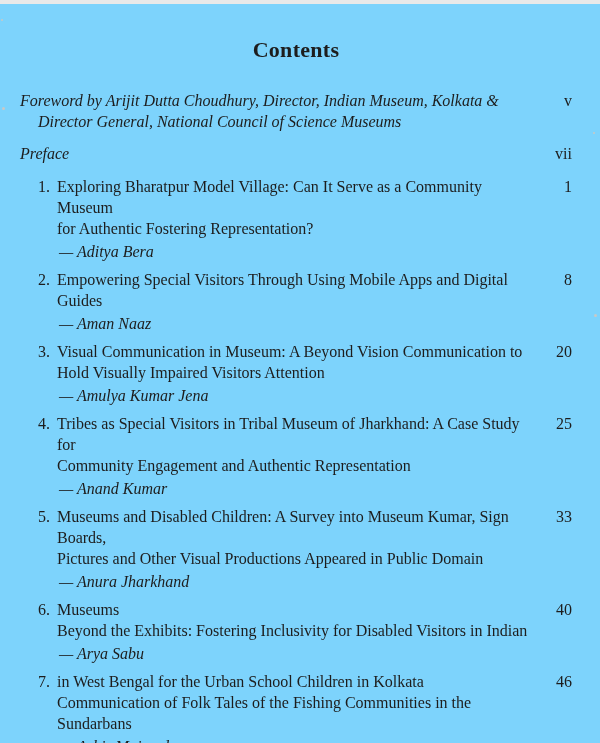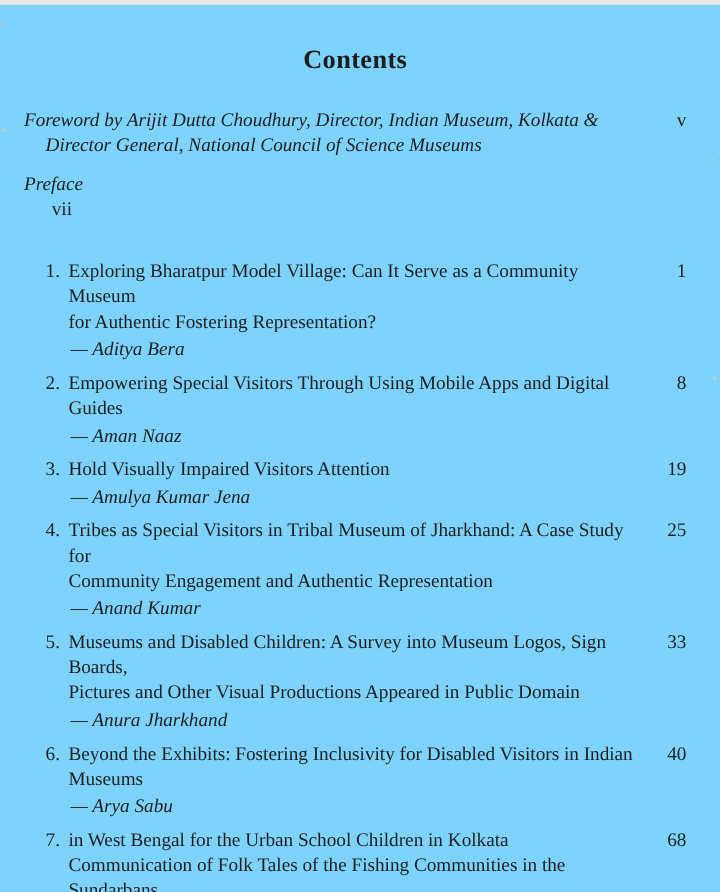--- a/index.html
+++ b/index.html
@@ -27,21 +27,21 @@
     font-weight: bold;
     text-align: center;
     margin: 0 0 27px 0;
     letter-spacing: 0.3px;
   }
   .front-row {
     display: flex;
     align-items: flex-start;
   }
   .front-row.foreword { margin-bottom: 11px; }
-  .front-row.preface  { margin-bottom: 12px; flex-direction: column; }
+  .front-row.preface  { margin-bottom: 12px; }
   .front-label {
     flex: 1;
     font-style: italic;
   }
   .front-line2 {
     padding-left: 18px;
   }
   .entry {
     display: flex;
     align-items: flex-start;
@@ -130,68 +130,69 @@
         <span class="entry-author">— Aman Naaz</span>
       </span>
     </div>
     <div class="page-num">8</div>
   </div>
 
   <div class="entry">
     <div class="entry-left">
       <span class="entry-num">3.</span>
       <span class="entry-body">
+        <span class="entry-line">Visual Communication in Museum: A Beyond Vision Communication to</span>
         <span class="entry-line">Hold Visually Impaired Visitors Attention</span>
         <span class="entry-author">— Amulya Kumar Jena</span>
       </span>
     </div>
-    <div class="page-num">19</div>
+    <div class="page-num">20</div>
   </div>
 
   <div class="entry">
     <div class="entry-left">
       <span class="entry-num">4.</span>
       <span class="entry-body">
         <span class="entry-line">Tribes as Special Visitors in Tribal Museum of Jharkhand: A Case Study for</span>
         <span class="entry-line">Community Engagement and Authentic Representation</span>
         <span class="entry-author">— Anand Kumar</span>
       </span>
     </div>
     <div class="page-num">25</div>
   </div>
 
   <div class="entry">
     <div class="entry-left">
       <span class="entry-num">5.</span>
       <span class="entry-body">
-        <span class="entry-line">Museums and Disabled Children: A Survey into Museum Logos, Sign Boards,</span>
+        <span class="entry-line">Museums and Disabled Children: A Survey into Museum Kumar, Sign Boards,</span>
         <span class="entry-line">Pictures and Other Visual Productions Appeared in Public Domain</span>
         <span class="entry-author">— Anura Jharkhand</span>
       </span>
     </div>
     <div class="page-num">33</div>
   </div>
 
   <div class="entry">
     <div class="entry-left">
       <span class="entry-num">6.</span>
       <span class="entry-body">
+        <span class="entry-line">Museums</span>
         <span class="entry-line">Beyond the Exhibits: Fostering Inclusivity for Disabled Visitors in Indian</span>
-        <span class="entry-line">Museums</span>
         <span class="entry-author">— Arya Sabu</span>
       </span>
     </div>
     <div class="page-num">40</div>
   </div>
 
   <div class="entry">
     <div class="entry-left">
       <span class="entry-num">7.</span>
       <span class="entry-body">
         <span class="entry-line">in West Bengal for the Urban School Children in Kolkata</span>
         <span class="entry-line">Communication of Folk Tales of the Fishing Communities in the Sundarbans</span>
         <span class="entry-author">— Ashis Majumder</span>
       </span>
     </div>
-    <div class="page-num">68</div>
+    <div class="page-num">46</div>
   </div>
 
 </div>
 
 </body></html>

